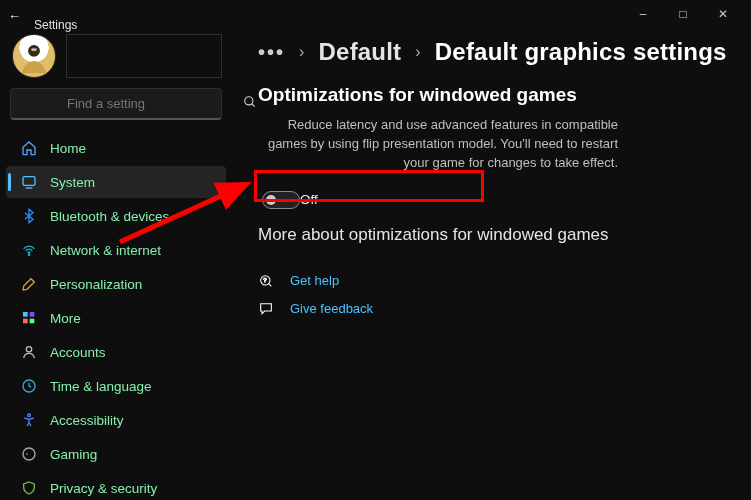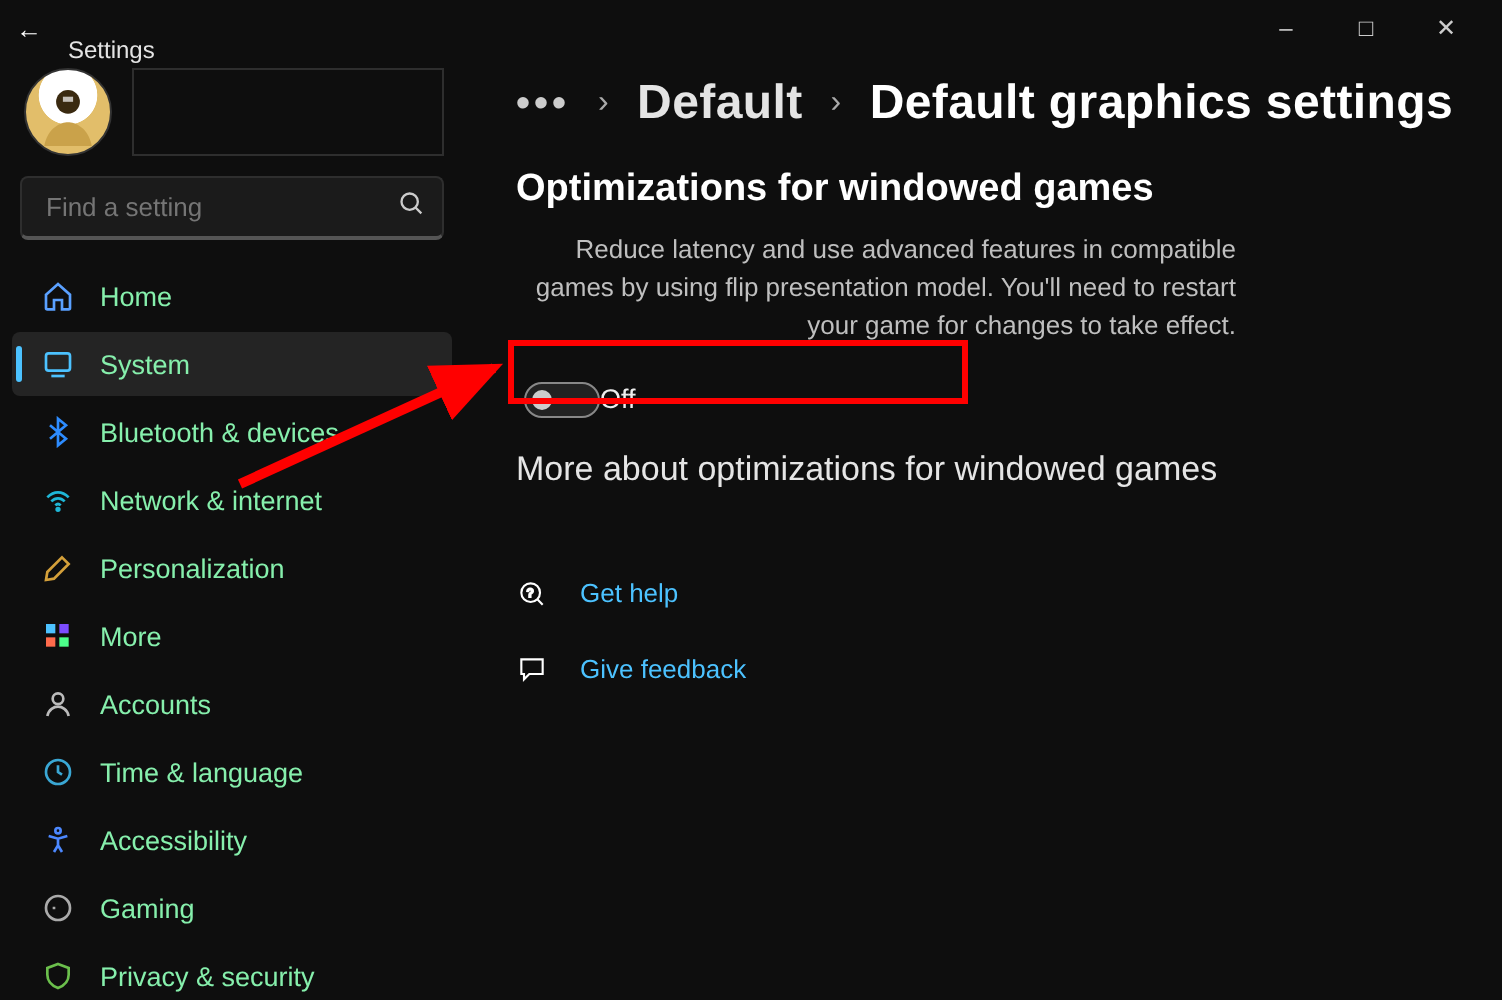--- a/index.html
+++ b/index.html
@@ -41,21 +41,21 @@
   .searchwrap {
     display: flex; align-items: center;
     background: #1b1b1b;
     border: 1px solid #2e2e2e;
     border-bottom: 2px solid #555;
     height: 32px; padding: 0 10px 0 12px; margin: 0 4px 12px 4px;
     border-radius: 4px;
   }
   .searchwrap input {
     flex:1; background: transparent; border: 0; outline: 0;
-    color: #86efac; font-size: 13px;
+    color: #86efac; font-size: 13px; margin-left: 44px;
   }
   .searchwrap .sicon { color:#ccc; font-size:14px; }
 
   .nav { display:flex; flex-direction:column; gap:2px; }
   .nav-item {
     display:flex; align-items:center; gap:12px;
     height:32px; padding:0 10px 0 14px;
     border-radius:4px; cursor:pointer;
     font-size:13.5px; color:#86efac;
     position:relative;
@@ -103,21 +103,21 @@
     position:absolute; border:3px solid #ff0000;
     left:254px; top:170px; width:230px; height:32px;
     pointer-events:none;
   }
   .arrow {
     position:absolute; left:112px; top:170px; width:150px; height:80px;
     pointer-events:none;
   }
 
   .learn-link { font-size:17px; color:#e5e5e5; margin-top:8px; display:inline-block; cursor:pointer;}
-  .helplinks { margin-top:44px; display:flex; flex-direction:column; gap:22px; }
+  .helplinks { margin-top:28px; display:flex; flex-direction:column; gap:12px; }
   .helplink { display:flex; align-items:center; gap:14px; font-size:13px; color:#4cc2ff; cursor:pointer;}
   .helplink .hicon { width:18px; color:#fff; display:flex; align-items:center;}
   .helplink .hicon svg{width:16px;height:16px;}
 </style>
 </head>
 <body>
 
 <div class="titlebar">
   <span class="back">←</span>
   <span class="title">Settings</span>

